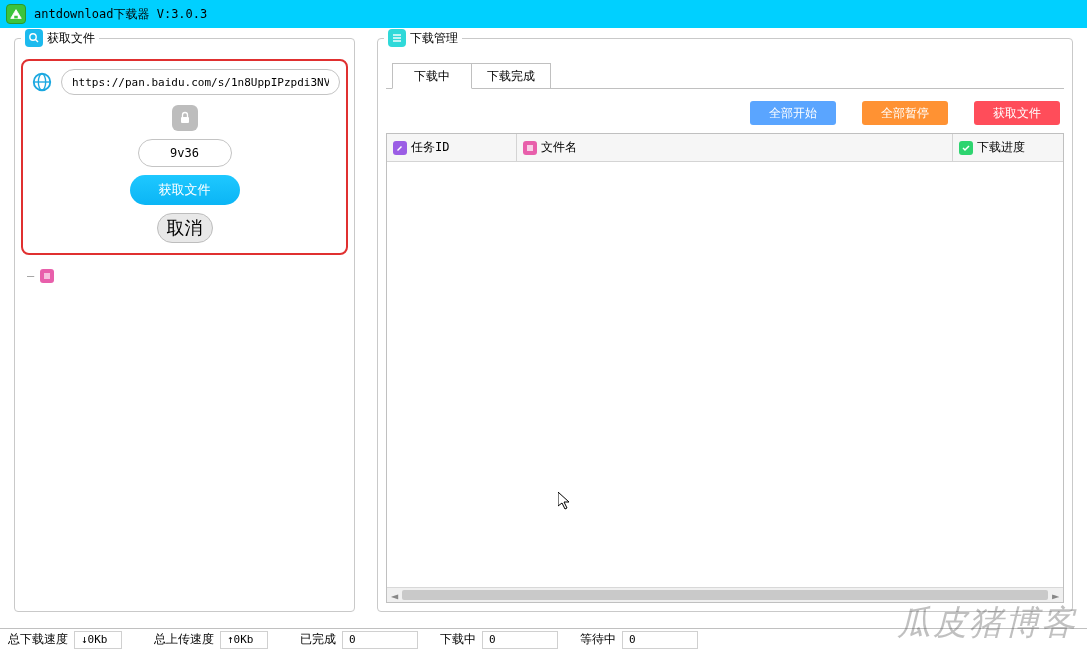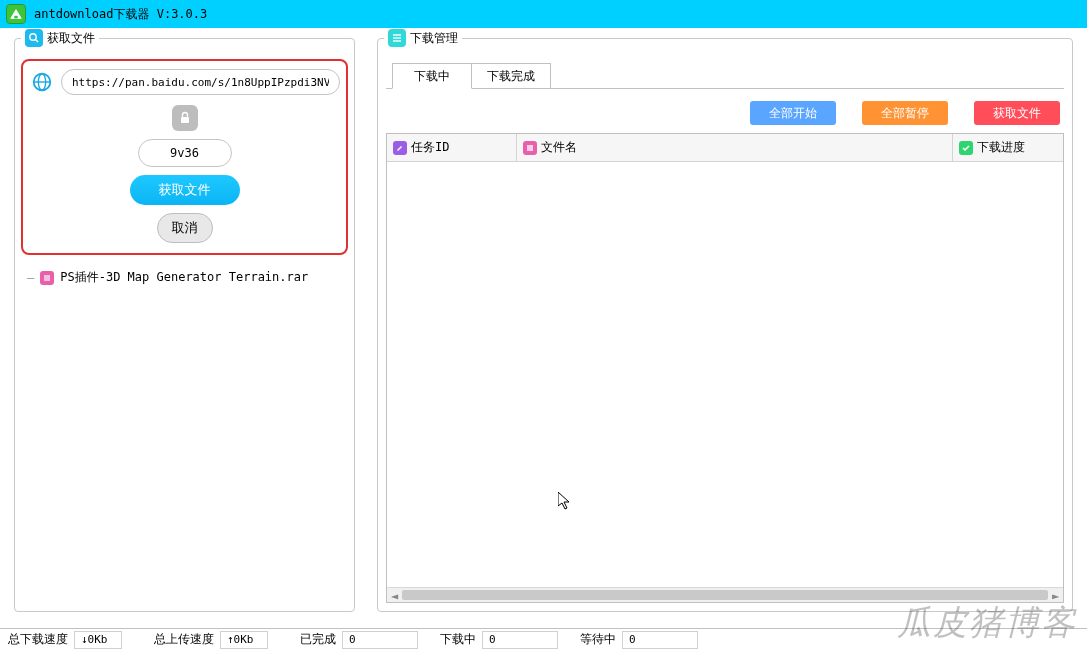--- a/index.html
+++ b/index.html
@@ -25,21 +25,21 @@
 .highlight-box { border: 2px solid #e03030; border-radius: 8px; margin: 14px 6px 8px 6px; padding: 8px 6px 10px 6px; }
 .input-row { display: flex; align-items: center; gap: 6px; margin-bottom: 10px; }
 .round-icon { width: 26px; height: 26px; border-radius: 6px; background: #f0f0f0; display: flex; align-items: center; justify-content: center; flex-shrink: 0; }
 .globe-icon { background: #fff; }
 .globe-icon svg circle { stroke: #1ba8e0; }
 .lock-icon { background: #bdbdbd; border-radius: 6px; }
 .pill-input { flex: 1; height: 26px; border: 1px solid #c4c4c4; border-radius: 13px; padding: 0 10px; font-size: 11px; background: #fff; outline: none; }
 .code-input { width: 94px; height: 28px; border: 1px solid #c4c4c4; border-radius: 14px; text-align: center; background: #fff; outline: none; }
 .btn-row { display: flex; align-items: center; gap: 8px; flex-direction: column; }
 .btn-fetch { width: 110px; height: 30px; border: none; border-radius: 15px; background: linear-gradient(#1ec8ff,#0bb5f5); color: #fff; font-size: 13px; cursor: pointer; }
-.btn-cancel { width: 56px; height: 30px; border: 1px solid #bdbdbd; border-radius: 15px; background: #e8e8e8; font-size: 13px; cursor: pointer; }
+.btn-cancel { width: 56px; height: 30px; border: 1px solid #bdbdbd; border-radius: 15px; background: #e8e8e8; font-size: 18px; cursor: pointer; }
 
 
 .tree-item { display: flex; align-items: center; padding: 6px 12px; gap: 6px; }
 .tree-dash { color: #999; }
 .file-icon { width: 14px; height: 14px; background: #e85fab; border-radius: 3px; display: flex; align-items: center; justify-content: center; }
 
 
 .right-panel { flex: 1; border: 1px solid #c9c9c9; border-radius: 4px; padding: 6px 8px 8px 8px; position: relative; display: flex; flex-direction: column; }
 .tabs-row { display: flex; margin-top: 18px; padding-left: 6px; }
 .tab { width: 80px; height: 26px; border: 1px solid #c0c0c0; display: flex; align-items: center; justify-content: center; background: #fff; cursor: pointer; }
@@ -130,21 +130,20 @@
       </div>
     </div>
 
     <div class="tree-item">
       <span class="tree-dash">—</span>
       <div class="file-icon">
         <svg width="8" height="8" viewBox="0 0 8 8">
             <rect x="1" y="1" width="6" height="6" fill="#fff" opacity="0.6"></rect>
           </svg>
       </div>
-      <span>PS插件-3D Map Generator Terrain.rar</span>
     </div>
   </div>
 
   <div class="right-panel">
     <div class="panel-header">
       <div class="hdr-icon menu-icon-bg">
         <svg width="12" height="12" viewBox="0 0 12 12">
             <line x1="2" y1="3" x2="10" y2="3" stroke="#fff" stroke-width="1.4"></line>
             <line x1="2" y1="6" x2="10" y2="6" stroke="#fff" stroke-width="1.4"></line>
             <line x1="2" y1="9" x2="10" y2="9" stroke="#fff" stroke-width="1.4"></line>

